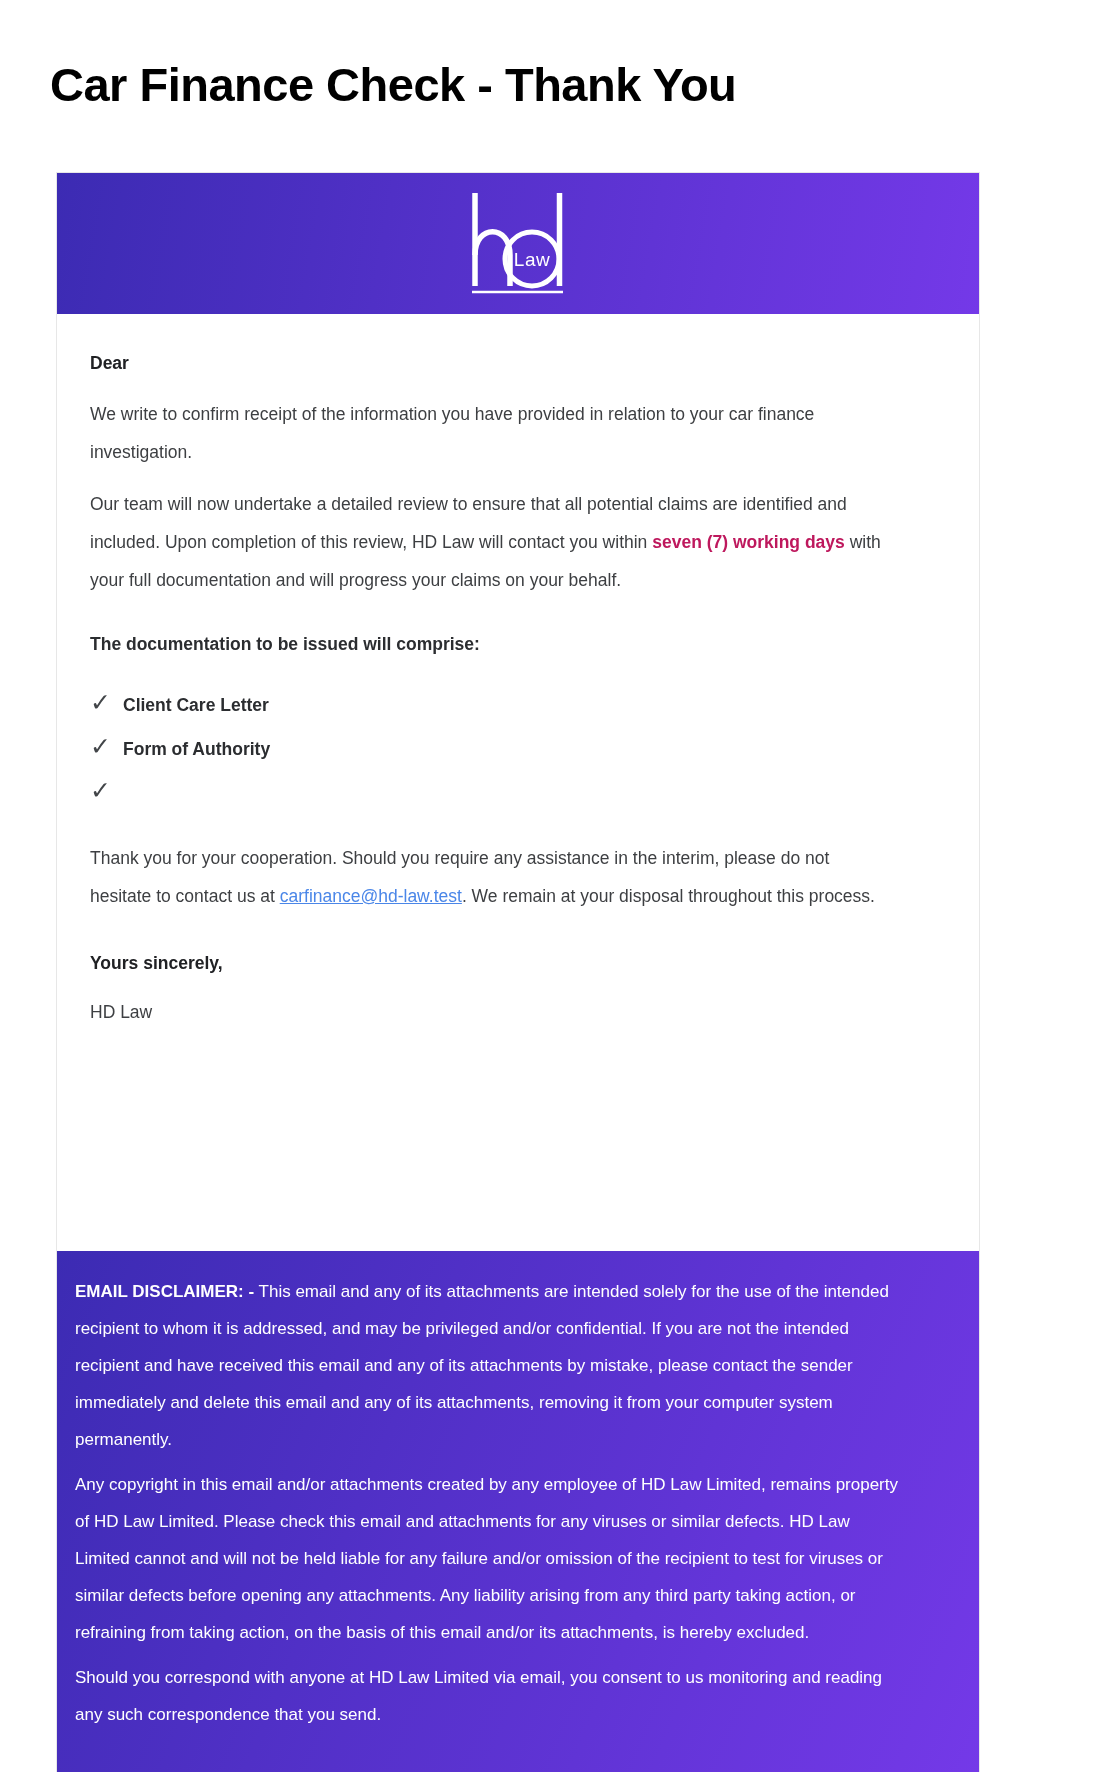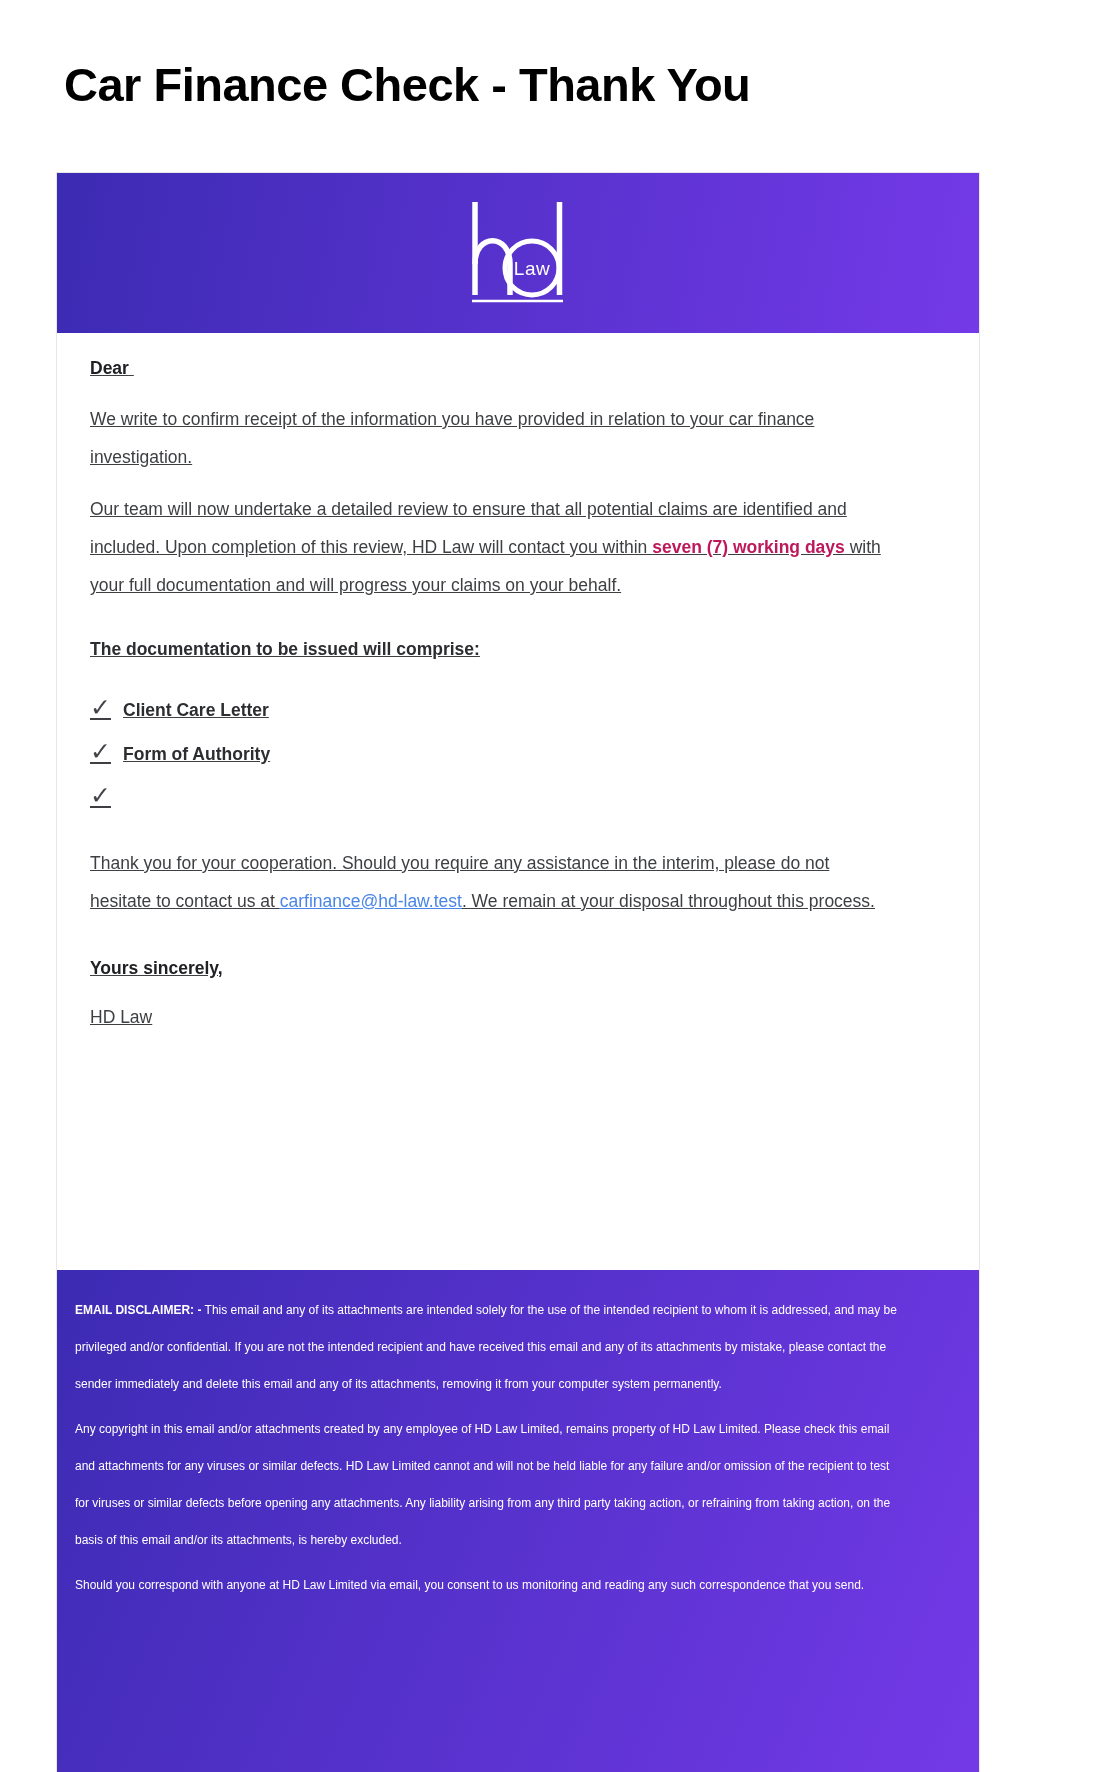--- a/index.html
+++ b/index.html
@@ -9,58 +9,57 @@
     font-family: "Liberation Sans", sans-serif;
   }
   body {
     position: relative;
     width: 1102px;
     height: 1772px;
     overflow: hidden;
   }
   .page-title {
     position: absolute;
-    left: 64px;
+    left: 50px;
     top: 26px;
     font-size: 47px;
     font-weight: 700;
     letter-spacing: -0.5px;
     color: var(--title-text, #000);
     white-space: nowrap;
   }
   .email-card {
     position: absolute;
     left: 56px;
     top: 172px;
     width: 922px;
     background: #ffffff;
     border: 1px solid #e7e7e7;
     box-sizing: content-box;
   }
   .banner {
-    height: 160px;
+    height: 141px;
     background: linear-gradient(100deg, var(--grad-start, #3c2bb3), var(--grad-end, #7439e8));
     display: flex;
     align-items: center;
     justify-content: center;
   }
   .logo-svg { display: block; }
   .logo-law-text {
     font-family: "Liberation Sans", sans-serif;
     font-size: 19px;
     letter-spacing: 0.5px;
   }
   .email-body {
     box-sizing: border-box;
     height: 932px;
-    padding: 16px 33px 0 33px;
+    padding: 30px 33px 0 33px;
     font-size: 17.5px;
     line-height: 38px;
     color: var(--body-text, #3d3f42);
-    text-decoration: underline;
   }
   .email-body .text { max-width: 802px; }
   .email-body p { margin: 0 0 14px 0; }
   .greeting {
     font-weight: 700;
     color: #202124;
     margin-bottom: 13px !important;
   }
   .redacted { display: inline-block; width: 120px; }
   b, .bold { font-weight: 700; color: #be185d; }
@@ -93,21 +92,21 @@
   }
   .signoff { font-weight: 700; color: #202124; margin: 29px 0 11px 0 !important; }
   .company { margin: 0 !important; }
   .card-gap { height: 5px; background: #ffffff; }
   .email-footer {
     box-sizing: border-box;
     height: 522px;
     padding: 22px 78px 0 18px;
     background: linear-gradient(113deg, var(--grad-start, #3c2bb3) 0%, var(--grad-end, #7439e8) 100%);
     color: var(--footer-text, #fff);
-    font-size: 12px;
+    font-size: 17px;
     line-height: 37px;
   }
   .email-footer p { margin: 0 0 8px 0; max-width: 836px; }
   .email-footer .bold-white { font-weight: 700; color: #ffffff; }
 </style>
 </head>
 <body>
 
 <h1 class="page-title">Car Finance Check - Thank You</h1>
 

